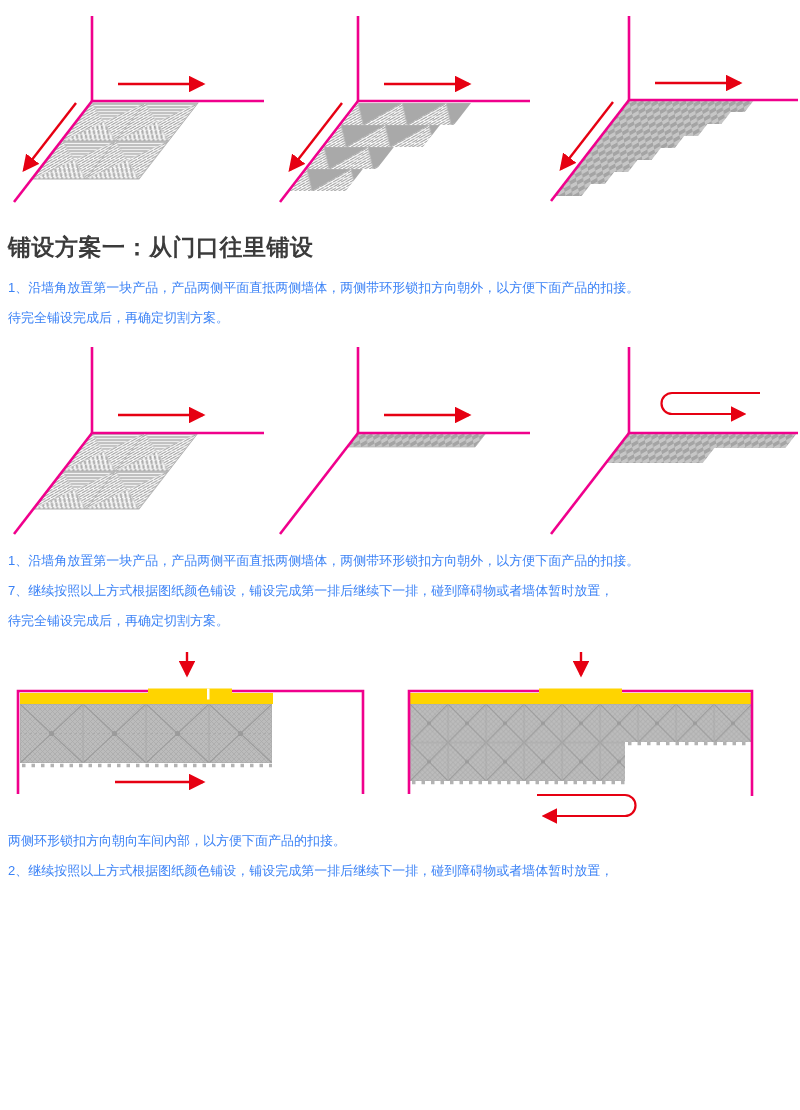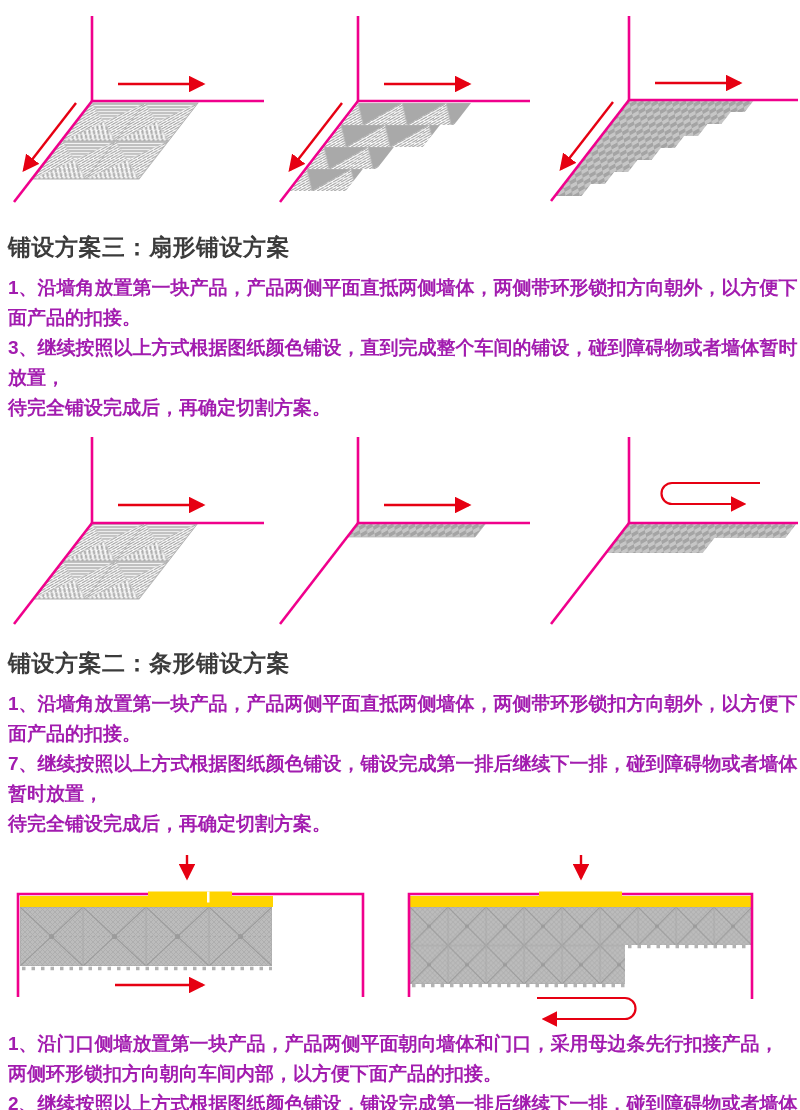--- a/index.html
+++ b/index.html
@@ -1,21 +1,21 @@
 <!DOCTYPE html>
 <html><head>
 <meta charset="utf-8">
 <style>
   html,body{margin:0;padding:0;background:#ffffff;}
   body{font-family:"Liberation Sans","DejaVu Sans",sans-serif;color:#3b3b3b;}
   .page{width:800px;margin:0 auto;background:#fff;}
   .fig-row{display:flex;flex-direction:row;align-items:flex-start;}
   .fig-row.top{padding-top:8px;}
   .sec-title{font-size:23px;font-weight:bold;color:#3b3b3b;margin:12px 0 10px 8px;letter-spacing:.5px;}
-  .line{font-size:19px;color:#a21caf;line-height:30px;margin:0 0 0 8px;font-weight:bold;}
+  .line{font-size:13px;color:#3b82f6;line-height:30px;margin:0 0 0 8px;}
   svg{display:block;}
 </style>
 </head>
 <body>
 
 <svg width="0" height="0" style="position:absolute" aria-hidden="true">
   <defs>
     <marker id="mArr" viewBox="0 0 10 10" refX="8.5" refY="5" markerWidth="7" markerHeight="7" orient="auto-start-reverse">
       <path d="M0,0 L10,5 L0,10 Z" fill="#E60012"></path>
     </marker>
@@ -120,23 +120,22 @@
         <path d="M97,8 V92 H266"></path>
         <path d="M97,92 L19,193"></path>
       </g>
       <g stroke="#E60012" stroke-width="2.4" fill="none">
         <path d="M123,75 H208" marker-end="url(#mArr)"></path>
         <path d="M81,94 L29,161" marker-end="url(#mArr)"></path>
       </g>
     </svg>
   </div>
 
-  <div class="sec-title">铺设方案三：扇形铺设方案</div>
+  <div class="sec-title">铺设方案一：从门口往里铺设</div>
   <div class="line">1、沿墙角放置第一块产品，产品两侧平面直抵两侧墙体，两侧带环形锁扣方向朝外，以方便下面产品的扣接。</div>
-  <div class="line">3、继续按照以上方式根据图纸颜色铺设，直到完成整个车间的铺设，碰到障碍物或者墙体暂时放置，</div>
   <div class="line">待完全铺设完成后，再确定切割方案。</div>
 
   <div class="fig-row" style="margin-top:8px">
 
     <svg width="266" height="205" viewBox="0 0 266 205">
       <g transform="translate(92,92) skewX(-37.8)">
         <rect width="106" height="76" fill="url(#pinwheel)"></rect>
         <path d="M53,0 V76 M0,38 H106" stroke="#b0b0b0" stroke-width="0.8" fill="none"></path>
         <rect width="106" height="76" fill="none" stroke="#b0b0b0" stroke-width="1"></rect>
       </g>
@@ -170,21 +169,20 @@
       <g stroke="#F0008C" stroke-width="2.6" fill="none">
         <path d="M97,6 V92 H266"></path>
         <path d="M97,92 L19,193"></path>
       </g>
       <g stroke="#E60012" stroke-width="2.2" fill="none">
         <path d="M228,52 H140 A10.5,10.5 0 0 0 140,73 H212" marker-end="url(#mArr)"></path>
       </g>
     </svg>
   </div>
 
-  <div class="sec-title">铺设方案二：条形铺设方案</div>
   <div class="line">1、沿墙角放置第一块产品，产品两侧平面直抵两侧墙体，两侧带环形锁扣方向朝外，以方便下面产品的扣接。</div>
   <div class="line">7、继续按照以上方式根据图纸颜色铺设，铺设完成第一排后继续下一排，碰到障碍物或者墙体暂时放置，</div>
   <div class="line">待完全铺设完成后，再确定切割方案。</div>
 
   <div class="fig-row" style="margin-top:10px">
 
     <svg width="400" height="180" viewBox="0 0 400 180">
       <rect x="20" y="58" width="252" height="59" fill="url(#tileXL)"></rect>
       <line x1="22" y1="119.5" x2="272" y2="119.5" stroke="#b3b3b3" stroke-width="3.5" stroke-dasharray="3.5 6"></line>
       <g fill="#FFD400">
@@ -217,17 +215,16 @@
         <path d="M9,148 V45 H139"></path>
         <path d="M222,45 H352 V150"></path>
       </g>
       <g stroke="#E60012" stroke-width="2.2" fill="none">
         <path d="M181,6 V29" marker-end="url(#mArr)" stroke-width="2.4"></path>
         <path d="M137,149 H225 A10.5,10.5 0 0 1 225,170 H144" marker-end="url(#mArr)"></path>
       </g>
     </svg>
   </div>
 
-  <div class="line">1、沿门口侧墙放置第一块产品，产品两侧平面朝向墙体和门口，采用母边条先行扣接产品，</div>
   <div class="line">两侧环形锁扣方向朝向车间内部，以方便下面产品的扣接。</div>
   <div class="line">2、继续按照以上方式根据图纸颜色铺设，铺设完成第一排后继续下一排，碰到障碍物或者墙体暂时放置，</div>
 
 </div>
 
 </body></html>

